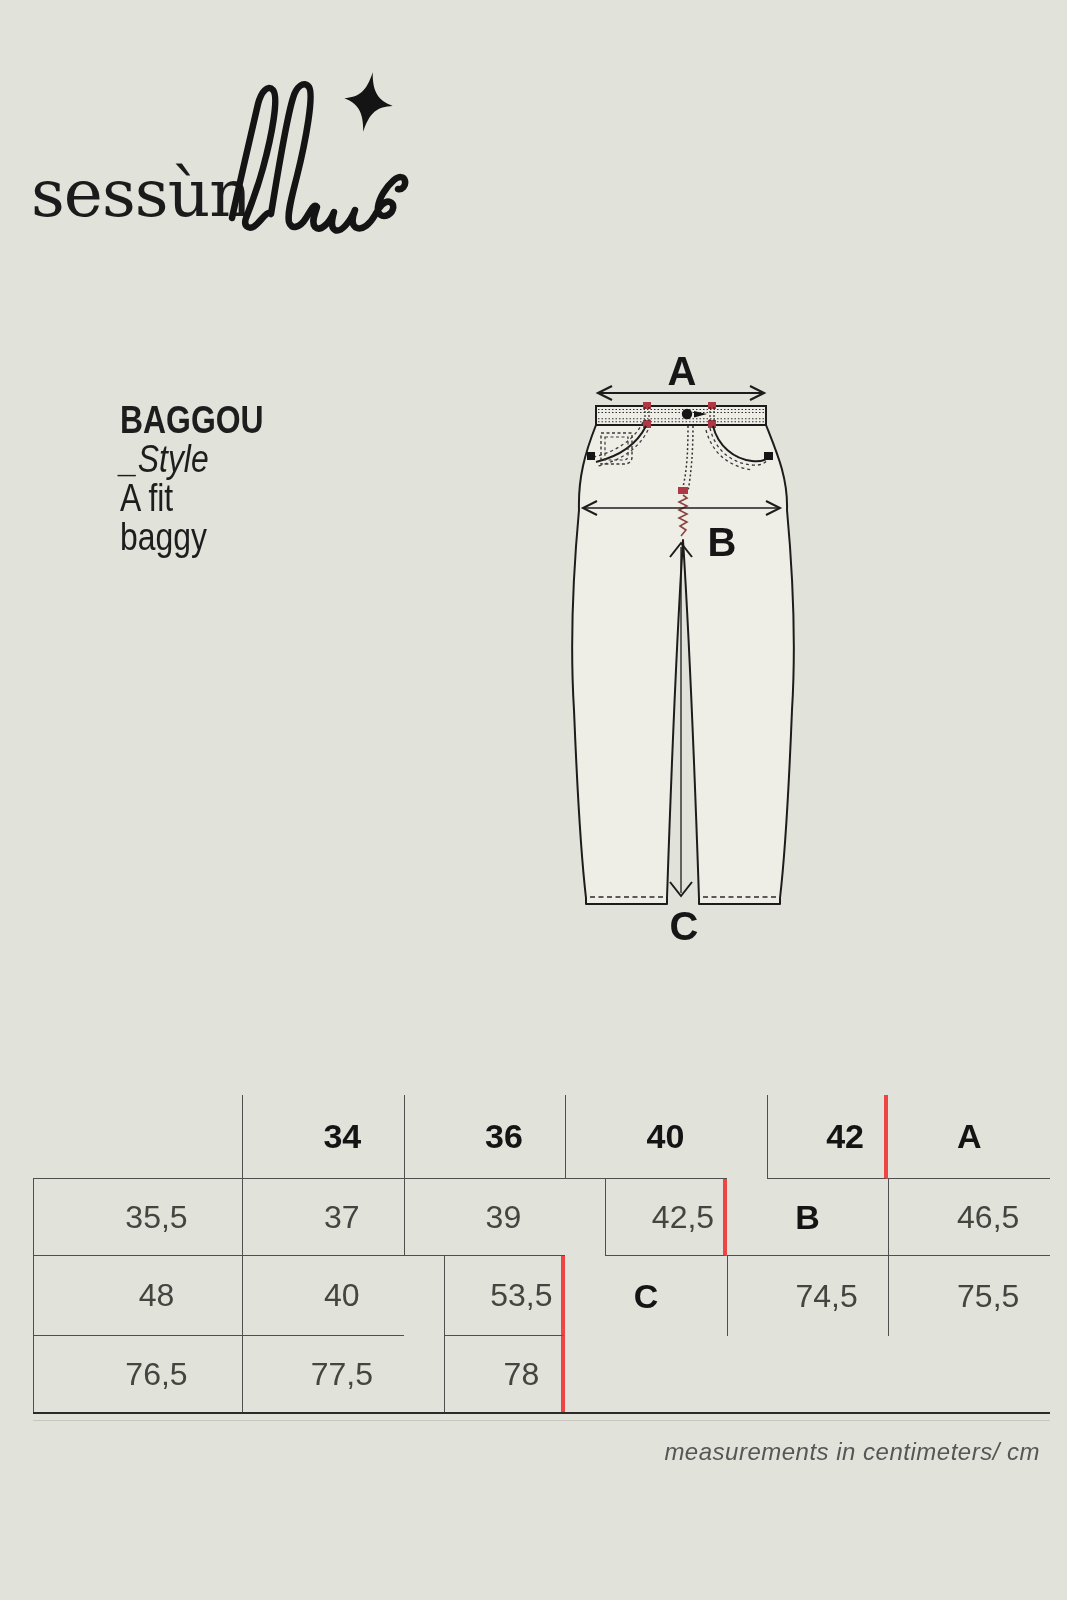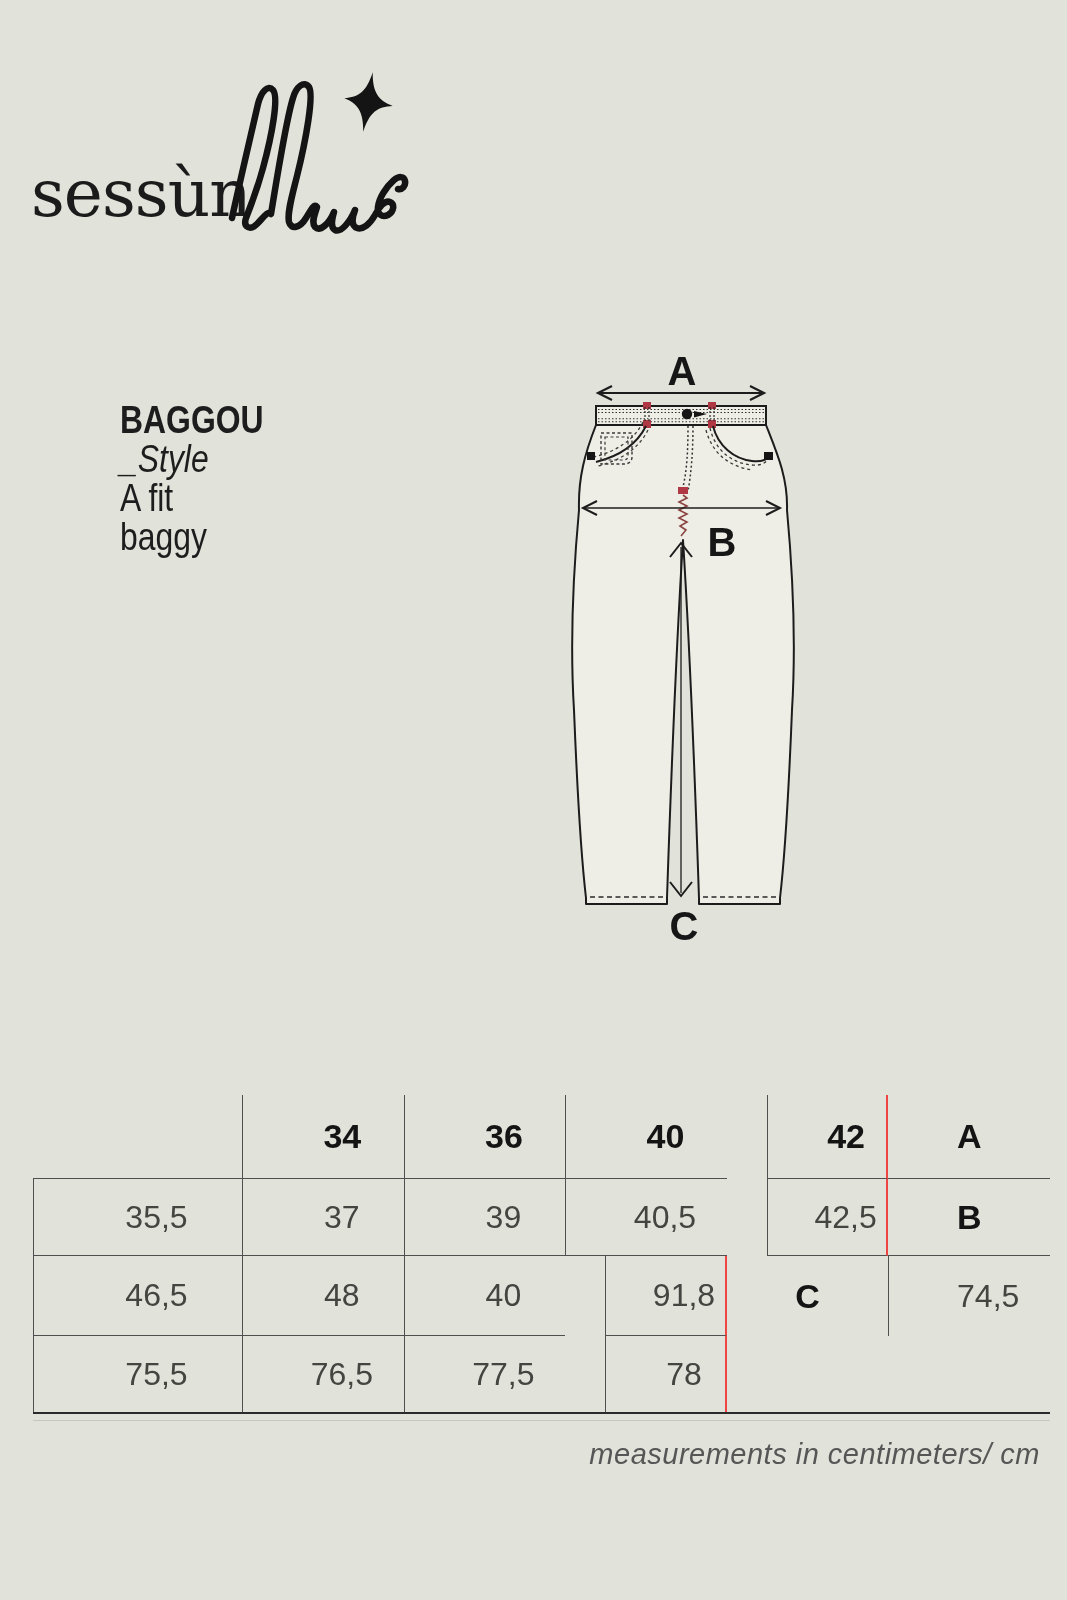--- a/index.html
+++ b/index.html
@@ -30,31 +30,31 @@
   
   .size-table{
     position:absolute;left:33px;top:1095px;width:1017px;
     display:grid;
     grid-template-columns:209px repeat(5,1fr);
     grid-template-rows:84px 77px 80px 76px;
     border-bottom:2px solid #2b2b2b;
   }
   .cell{display:flex;align-items:center;justify-content:center;}
   .cell.v{border-left:1px solid #4f4f4f;}
-  .cell.vr{border-right:2px solid #ef4444;margin-left:40px;}
+  .cell.vr{border-right:4px solid #ef4444;margin-left:40px;}
   .cell.hb{border-bottom:1px solid #4f4f4f;}
   .cell.head{font-weight:700;font-size:34px;color:#141414;padding-left:38px;}
   .cell.rowlab{font-weight:700;font-size:34px;color:#141414;}
   .cell.val{font-weight:300;font-size:32px;color:#444440;padding-left:37px;}
   .table-faint-line{position:absolute;left:33px;top:1420px;width:1017px;border-top:1px solid #c6c7bf;}
 
   
   .foot-note{
     position:absolute;left:0;right:27px;top:1438px;text-align:right;
-    font-style:italic;font-weight:300;font-size:29px;color:#565656;
+    font-style:italic;font-weight:300;font-size:24px;color:#565656;
     letter-spacing:0.5px;
   }
 </style>
 </head>
 <body>
 
 <div class="page">
 
   <div>
     <div class="wordmark">sessùn</div>
@@ -190,28 +190,27 @@
     <div class="cell hb"></div>
     <div class="cell head v hb">34</div>
     <div class="cell head v hb">36</div>
     <div class="cell head v hb">40</div>
     <div class="cell head v hb vr">42</div>
 
     <div class="cell rowlab hb">A</div>
     <div class="cell val v hb">35,5</div>
     <div class="cell val v hb">37</div>
     <div class="cell val v hb">39</div>
-    <div class="cell val v hb">40,5</div>
     <div class="cell val v hb vr">42,5</div>
 
     <div class="cell rowlab hb">B</div>
     <div class="cell val v hb">46,5</div>
     <div class="cell val v hb">48</div>
     <div class="cell val v hb">40</div>
-    <div class="cell val v hb vr">91,8</div>
+    <div class="cell val v hb vr">53,5</div>
 
     <div class="cell rowlab">C</div>
     <div class="cell val v">74,5</div>
     <div class="cell val v">75,5</div>
     <div class="cell val v">76,5</div>
     <div class="cell val v">77,5</div>
     <div class="cell val v vr">78</div>
   </div>
   <div class="table-faint-line"></div>
 

